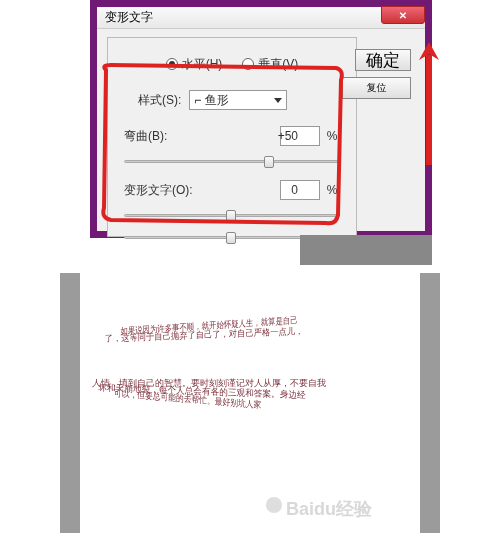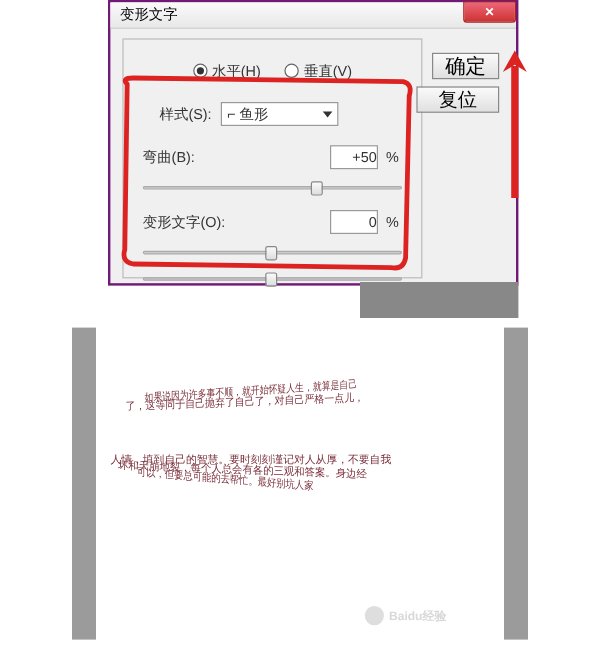--- a/index.html
+++ b/index.html
@@ -1,63 +1,63 @@
 <!DOCTYPE html>
 <html><head>
   <meta charset="utf-8">
   <style>
     * { margin: 0; padding: 0; box-sizing: border-box; }
     body { font-family: "Microsoft YaHei", sans-serif; background: #fff; width: 500px; }
     
     .top-panel { position: relative; width: 500px; height: 265px; background: #fff; }
-    .dialog { position: absolute; left: 90px; top: 0; width: 342px; height: 238px; background: #f0f0f0; border: 2px solid #701a75; }
+    .dialog { position: absolute; left: 90px; top: 0; width: 342px; height: 238px; background: #f0f0f0; border: 7px solid #701a75; }
     .titlebar { height: 22px; background: linear-gradient(#fafafa, #e8e8e8); border-bottom: 1px solid #ccc; display: flex; align-items: center; padding-left: 8px; font-size: 12px; position: relative; }
     .close-btn { position: absolute; right: 0; top: -1px; width: 44px; height: 18px; background: linear-gradient(#e67, #c33); border: 1px solid #a22; border-radius: 0 0 3px 3px; display: flex; align-items: center; justify-content: center; color: #fff; font-size: 10px; font-weight: bold; cursor: pointer; }
     
     .content { position: absolute; left: 10px; top: 30px; width: 250px; height: 200px; border: 1px solid #bbb; background: #f0f0f0; padding: 12px 10px; }
     
     .row { display: flex; align-items: center; height: 28px; font-size: 12px; color: #333; }
     .row-style { margin-bottom: 8px; justify-content: flex-start; padding-left: 20px; }
     .dropdown { width: 98px; height: 20px; border: 1px solid #999; background: #fff; font-size: 12px; display: flex; align-items: center; padding: 0 4px; position: relative; margin-left: 8px; }
     .dropdown::after { content: ""; position: absolute; right: 4px; top: 7px; border-left: 4px solid transparent; border-right: 4px solid transparent; border-top: 5px solid #333; }
     
     .row-radio { justify-content: center; gap: 20px; margin-bottom: 8px; }
     .radio-opt { display: flex; align-items: center; gap: 4px; }
     .radio { width: 12px; height: 12px; border: 1px solid #666; border-radius: 50%; background: #fff; display: flex; align-items: center; justify-content: center; }
     .radio.checked::after { content: ""; width: 6px; height: 6px; background: #333; border-radius: 50%; }
     
     .row-field { justify-content: center; padding: 0 6px; margin-top: 4px; }
     .field-label { flex: 1; }
-    .num-input { width: 40px; height: 20px; border: 1px solid #999; background: #fff; text-align: right; padding-right: 0; font-size: 12px; display: flex; align-items: center; justify-content: flex-end; }
+    .num-input { width: 40px; height: 20px; border: 1px solid #999; background: #fff; text-align: right; padding-right: 21px; font-size: 12px; display: flex; align-items: center; justify-content: flex-end; }
     .pct { width: 16px; text-align: center; margin-left: 4px; }
     
     .slider { margin: 4px 6px 8px; height: 14px; position: relative; }
     .slider-track { position: absolute; top: 6px; left: 0; right: 0; height: 3px; background: #ccc; border: 1px solid #aaa; border-radius: 2px; }
     .slider-thumb { position: absolute; top: 2px; width: 10px; height: 12px; background: linear-gradient(#fafafa,#ddd); border: 1px solid #888; border-radius: 2px; }
     
     .btn-ok { position: absolute; right: 14px; top: 42px; width: 56px; height: 22px; border: 1px solid #888; background: linear-gradient(#fafafa,#e0e0e0); font-size: 17px; display: flex; align-items: center; justify-content: center; cursor: pointer; }
-    .btn-reset { position: absolute; right: 14px; top: 70px; width: 69px; height: 22px; border: 1px solid #888; background: linear-gradient(#fafafa,#e0e0e0); font-size: 16px; display: flex; align-items: center; justify-content: center; cursor: pointer; }
+    .btn-reset { position: absolute; right: 14px; top: 70px; width: 69px; height: 22px; border: 1px solid #888; background: linear-gradient(#fafafa,#e0e0e0); font-size: 10px; display: flex; align-items: center; justify-content: center; cursor: pointer; }
     
     .red-annot { position: absolute; pointer-events: none; }
     .red-box { left: 96px; top: 60px; width: 250px; height: 170px; }
     .red-arrow { right: 56px; top: 40px; width: 30px; height: 130px; }
     
     .grey-bar { position: absolute; left: 300px; bottom: 0; width: 132px; height: 30px; background: #888; }
     
     .bottom-panel { margin-top: 8px; width: 500px; height: 260px; display: flex; justify-content: center; position: relative; }
     .bottom-frame { width: 440px; height: 260px; background: #fff; position: relative; }
     .side-grey { position: absolute; top: 0; width: 20px; height: 260px; background: #9b9b9b; }
     .side-left { left: 30px; }
     .side-right { right: 30px; }
     .canvas { position: absolute; left: 50px; right: 50px; top: 0; bottom: 0; background: #fff; }
     
     .warp-text { position: absolute; left: 12px; right: 12px; top: 40px; bottom: 40px; font-size: 9px; color: #7a2f3a; line-height: 1.35; overflow: hidden; font-family: SimSun, serif; }
     .warp-text .ln { white-space: nowrap; }
     
-    .watermark { position: absolute; right: 48px; bottom: 12px; color: rgba(200,200,200,0.7); font-size: 10px; font-weight: bold; display: flex; align-items: flex-end; gap: 4px; }
+    .watermark { position: absolute; right: 48px; bottom: 12px; color: rgba(200,200,200,0.7); font-size: 18px; font-weight: bold; display: flex; align-items: flex-start; gap: 4px; }
     .watermark-icon { width: 16px; height: 16px; background: rgba(200,200,200,0.6); border-radius: 50%; }
   </style>
 </head>
 <body>
 
 <div class="top-panel">
   <div class="dialog">
     <div class="titlebar">
       <span>变形文字</span>
       <div class="close-btn">

